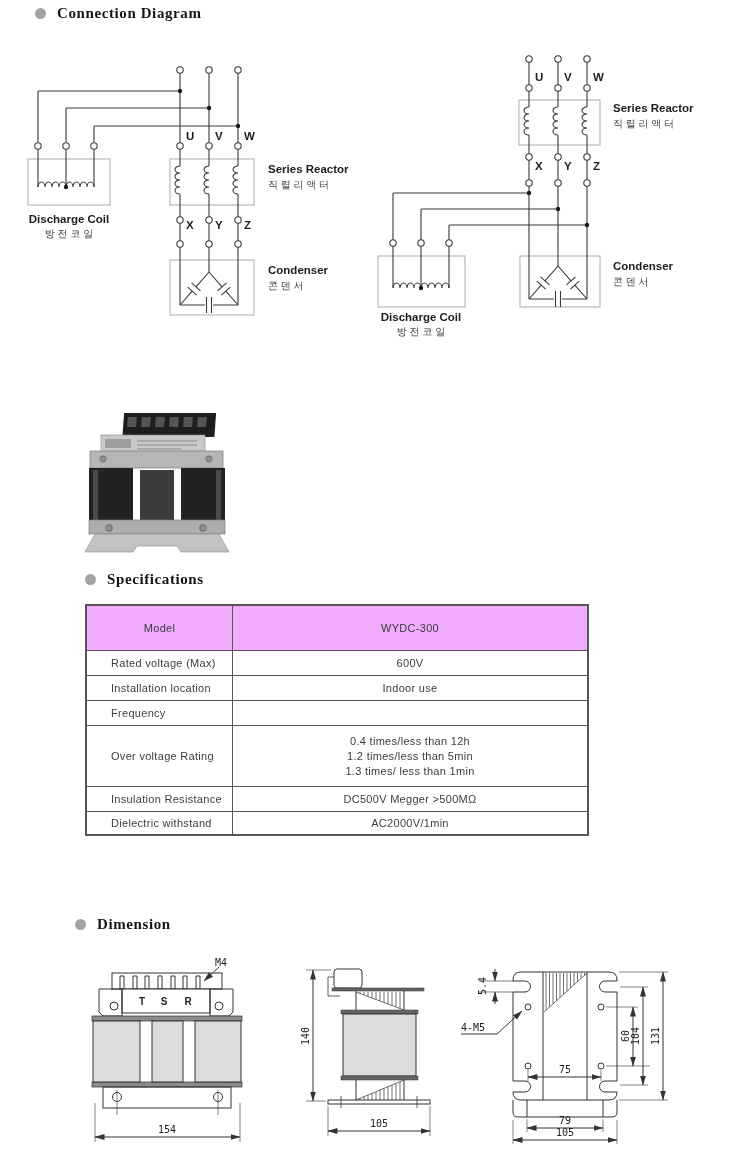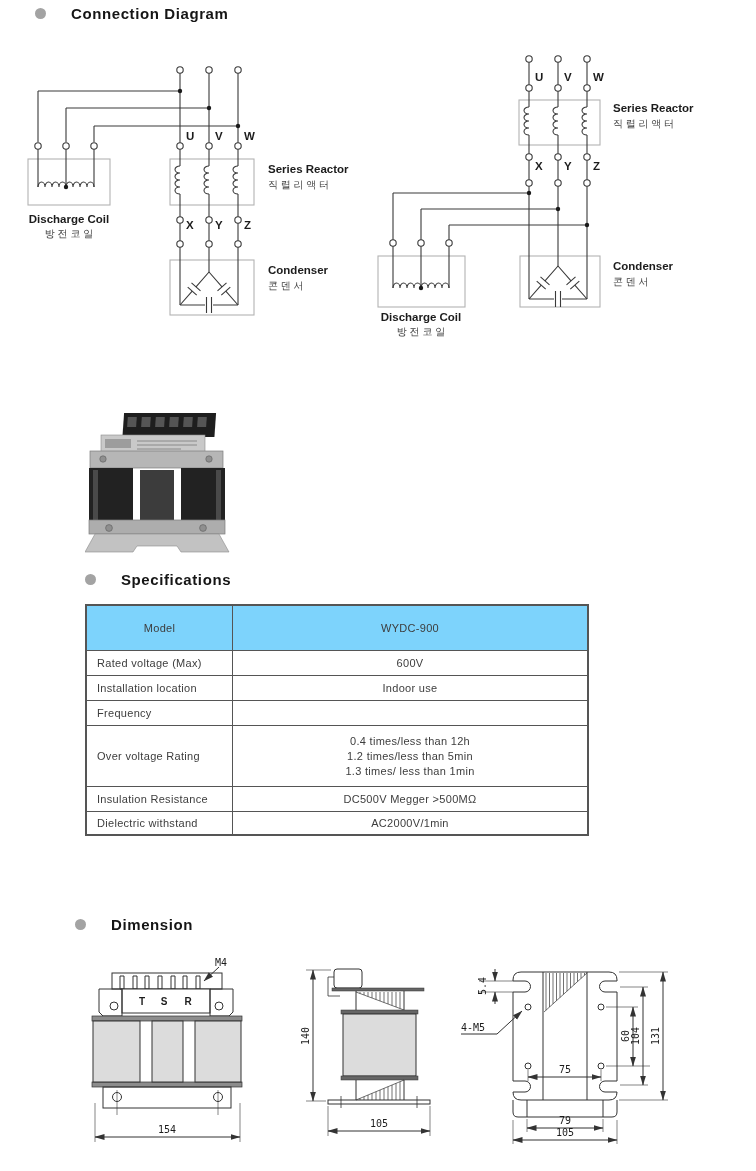--- a/index.html
+++ b/index.html
@@ -1,29 +1,29 @@
 <!DOCTYPE html>
 <html><head>
 <meta charset="utf-8">
 <style>
   html,body{margin:0;padding:0;background:#fff;}
   .canvas{position:relative;width:756px;height:1171px;background:#fff;overflow:hidden;
           font-family:"Liberation Sans",sans-serif;}
   .abs{position:absolute;}
-  .sec-h{position:absolute;display:flex;align-items:center;gap:25px;}
+  .sec-h{position:absolute;display:flex;align-items:center;gap:11px;font-family:Liberation Serif, serif;}
   .bullet{width:11px;height:11px;border-radius:50%;background:#a3a3a3;display:inline-block;}
   .sec-title{font-size:15px;font-weight:bold;color:#151515;letter-spacing:0.6px;white-space:nowrap;}
   
   .spec{position:absolute;left:85px;top:604px;width:500px;border:2px solid #555;
         font-size:11px;color:#3d3d3d;background:#fff;}
   .srow{display:grid;grid-template-columns:146px 1fr;border-top:1px solid #555;}
   .srow:first-child{border-top:none;}
-  .c1{border-right:1px solid #555;display:flex;align-items:center;padding-left:10px;letter-spacing:0.3px;}
+  .c1{border-right:1px solid #555;display:flex;align-items:center;padding-left:24px;letter-spacing:0.3px;}
   .c2{display:flex;flex-direction:column;align-items:center;justify-content:center;text-align:center;letter-spacing:0.3px;}
-  .hrow{height:44px;background:#7dd3fc;}
+  .hrow{height:44px;background:#f0abfc;}
   .hrow .c1{justify-content:center;padding-left:0;}
   .r24{height:24px;} .r60{height:60px;} .r22{height:22px;}
   .vline{line-height:15px;}
   
   .ph{font:bold 11.5px "Liberation Sans",sans-serif;fill:#1c1c1c;}
   .en{font:600 11.5px "Liberation Sans",sans-serif;fill:#1c1c1c;}
   .ko{font:10px "Liberation Sans",sans-serif;fill:#3f3f3f;}
   .dim-t{font:10px "DejaVu Sans Mono",monospace;fill:#1c1c1c;}
   .trs{font:bold 10px "Liberation Sans",sans-serif;fill:#1c1c1c;}
 </style>
@@ -206,21 +206,21 @@
   </svg>
 
   <div class="sec-h" style="left:85px;top:571px;">
     <span class="bullet"></span>
     <span class="sec-title">Specifications</span>
   </div>
 
   <div class="spec">
     <div class="srow hrow">
       <div class="c1">Model</div>
-      <div class="c2">WYDC-900</div>
+      <div class="c2">WYDC-300</div>
     </div>
     <div class="srow r24">
       <div class="c1">Rated voltage (Max)</div>
       <div class="c2">600V</div>
     </div>
     <div class="srow r24">
       <div class="c1">Installation location</div>
       <div class="c2">Indoor use</div>
     </div>
     <div class="srow r24">

